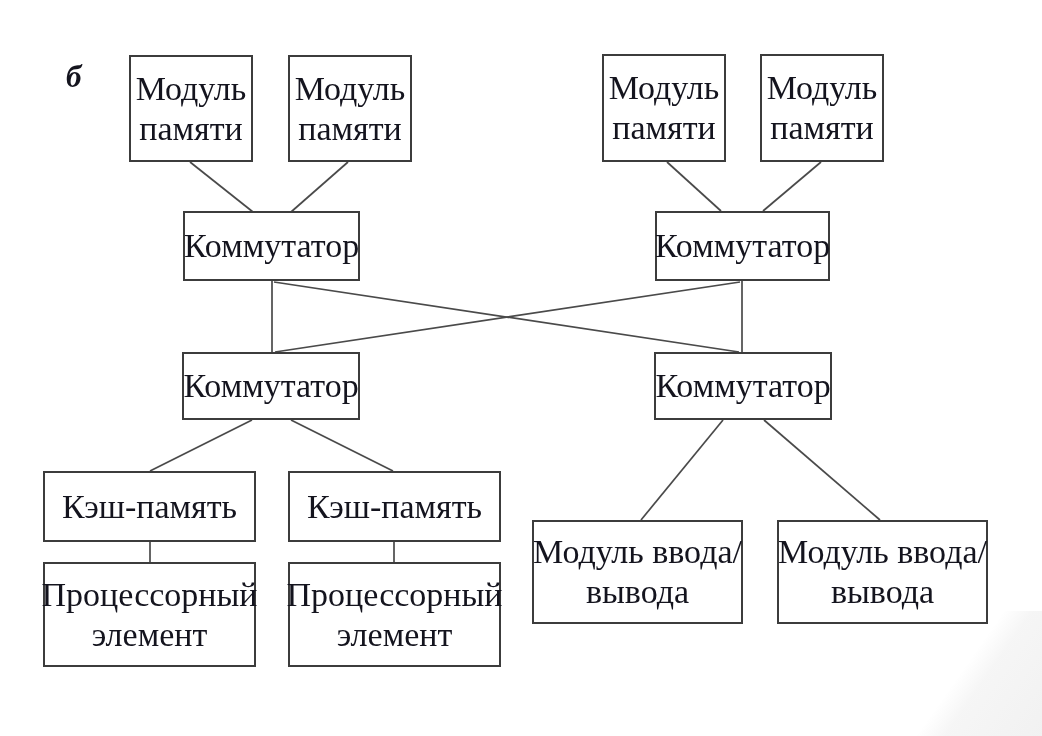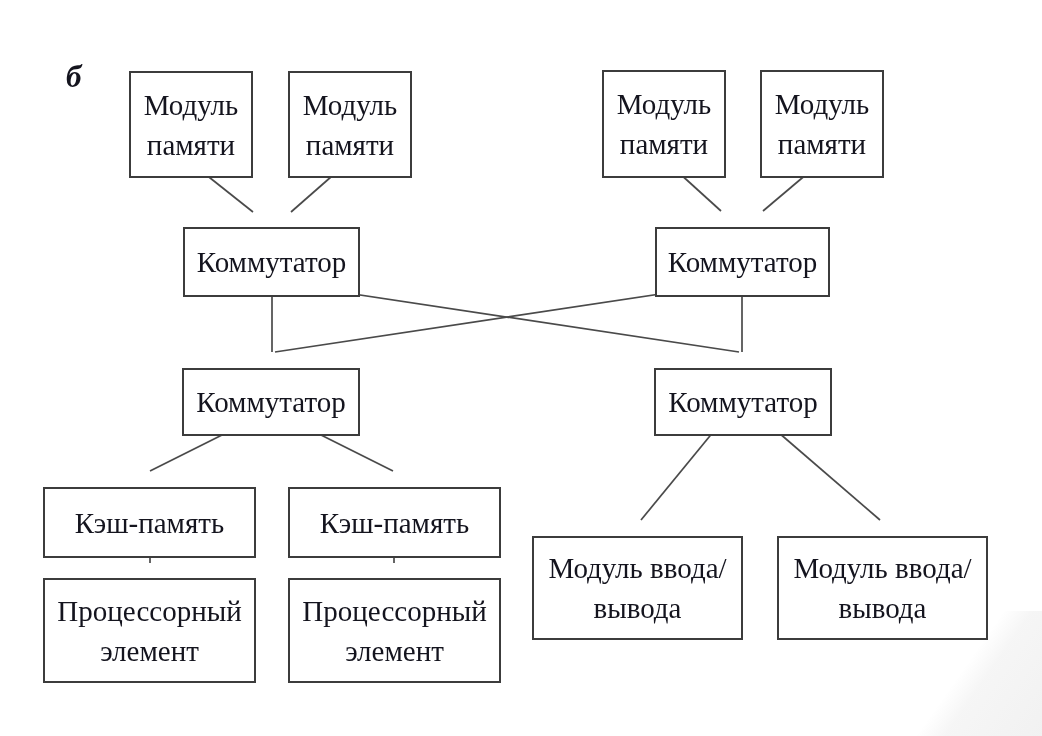--- a/index.html
+++ b/index.html
@@ -27,24 +27,23 @@
   .node{
     position:absolute;
     box-sizing:border-box;
     border:2px solid var(--border);
     background:var(--background);
     display:flex;
     flex-direction:column;
     align-items:center;
     justify-content:center;
     text-align:center;
-    font-size:29px;
+    font-size:34px;
     line-height:40px;
     white-space:nowrap;
-    margin-top:16px;
   }
   .panel-label{
     position:absolute;
     left:66px;top:60px;
     font-size:31px;
     font-style:italic;
     font-weight:bold;
     line-height:34px;
   }
   .corner-shade{

